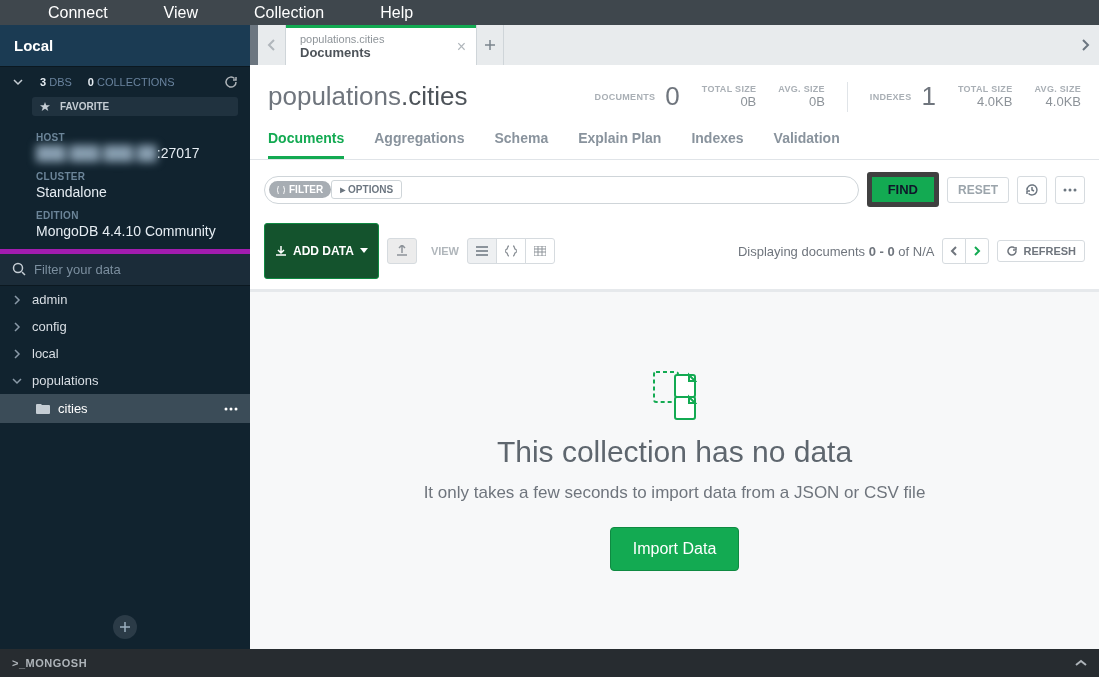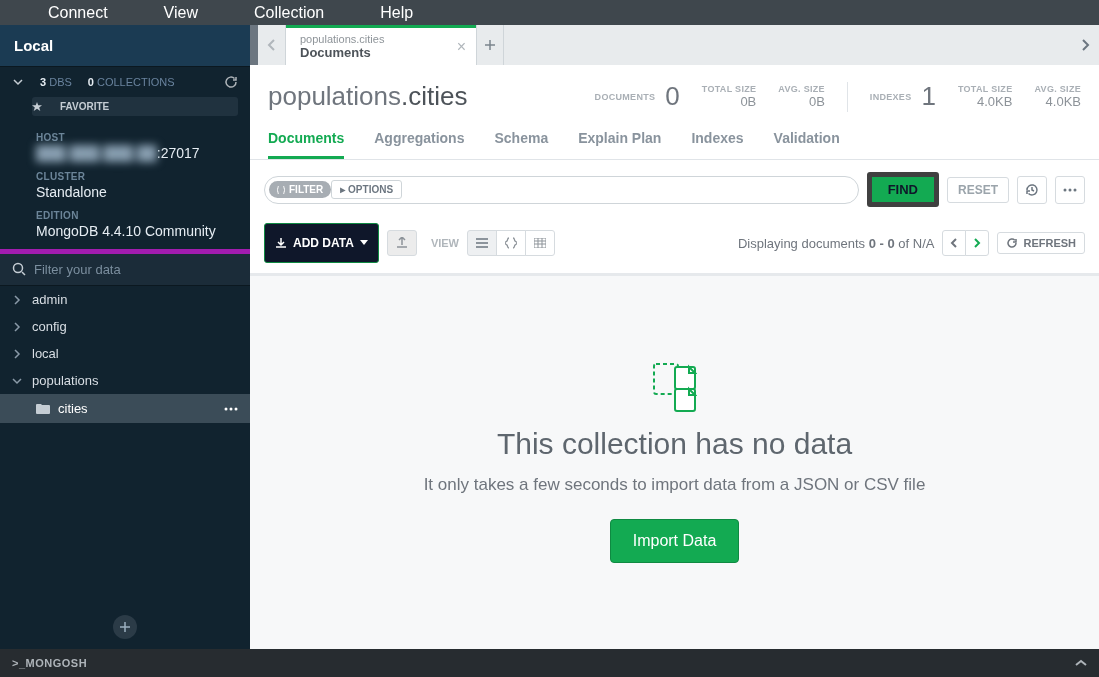--- a/index.html
+++ b/index.html
@@ -12,21 +12,21 @@
 
 .main { flex: 1; display: flex; overflow: hidden; }
 
 
 .sidebar { width: 250px; background: #11232f; display: flex; flex-direction: column; color: #fff; }
 .sidebar-title { background: #1b3b53; padding: 12px 14px; font-size: 15px; font-weight: 600; border-bottom: 1px solid #0b1820; }
 .cluster-row { display: flex; align-items: center; justify-content: space-between; padding: 8px 12px 4px 12px; }
 .cluster-row-left { display: flex; align-items: center; gap: 16px; }
 .dbs-label { font-size: 11px; color: #69839e; }
 .dbs-label b { color: #e6edf3; font-weight: 600; }
-.favorite-btn { margin: 4px 12px 10px 32px; display: inline-flex; align-items: center; gap: 18px; background: #20323f; border: none; color: #c5cdd4; font-size: 10px; font-weight: 600; padding: 4px 0; border-radius: 3px; cursor: pointer; }
+.favorite-btn { margin: 4px 12px 10px 32px; display: inline-flex; align-items: center; gap: 10px; background: #20323f; border: none; color: #c5cdd4; font-size: 10px; font-weight: 600; padding: 4px 8px; border-radius: 3px; cursor: pointer; }
 
 .meta-block { padding: 6px 14px 0 36px; }
 .meta-label { font-size: 10px; color: #6c8599; font-weight: 700; letter-spacing: 0.3px; }
 .meta-value { font-size: 14px; color: #e6edf3; padding: 2px 0 10px 0; }
 .meta-value .blur { filter: blur(4px); color: #8aa0b2; }
 
 .filter-row { display: flex; align-items: flex-start; gap: 8px; padding: 8px 12px; background: #1b2c39; border-top: 5px solid #a21caf; border-bottom: 1px solid #0b1820; }
 .filter-row input { flex: 1; background: transparent; border: none; color: #e6edf3; font-size: 13px; outline: none; }
 .filter-row input::placeholder { color: #7b8e9e; }
 
@@ -73,21 +73,21 @@
 .filter-pill { flex: 1; display: flex; align-items: center; border: 1px solid #cfd5d9; border-radius: 14px; height: 28px; overflow: hidden; }
 .filter-badge { background: #a7adb3; color: #fff; font-size: 10px; font-weight: 700; padding: 3px 8px; border-radius: 10px; margin-left: 4px; display: flex; align-items: center; gap: 4px; }
 .filter-input { flex: 1; border: none; outline: none; font-family: monospace; font-size: 12px; padding: 0 10px; color: #9ba4ab; font-style: italic; }
 .options-btn { border: 1px solid #cfd5d9; border-radius: 3px; font-size: 10px; color: #6c7680; padding: 3px 8px; margin-right: 4px; background: #fff; cursor: pointer; font-weight: 700; }
 .find-btn { background: #13aa52; color: #0f172a; border: 5px solid #404040; border-radius: 3px; font-size: 13px; font-weight: 700; padding: 5px 16px; cursor: pointer; }
 .reset-btn { background: #fff; color: #9ba4ab; border: 1px solid #d6dbdf; border-radius: 3px; font-size: 12px; font-weight: 700; padding: 5px 10px; cursor: pointer; }
 .icon-btn { background: #fff; border: 1px solid #d6dbdf; border-radius: 3px; width: 30px; height: 28px; display: flex; align-items: center; justify-content: center; color: #6c7680; cursor: pointer; }
 
 .toolbar { display: flex; align-items: center; justify-content: space-between; padding: 4px 14px 10px 14px; border-bottom: 3px solid #e6e9ec; }
 .toolbar-left { display: flex; align-items: center; gap: 8px; }
-.add-data-btn { background: #0f172a; color: #fff; border: 1px solid #0f8a42; border-radius: 3px; font-size: 12px; font-weight: 700; padding: 12px 10px; cursor: pointer; display: flex; align-items: center; gap: 6px; }
+.add-data-btn { background: #14532d; color: #fff; border: 1px solid #0f8a42; border-radius: 3px; font-size: 12px; font-weight: 700; padding: 20px 10px; cursor: pointer; display: flex; align-items: center; gap: 6px; }
 .export-btn { background: #ececec; border: 1px solid #d6dbdf; border-radius: 3px; width: 30px; height: 26px; display: flex; align-items: center; justify-content: center; color: #8d9399; cursor: pointer; }
 .view-label { font-size: 11px; font-weight: 700; color: #b0b6bb; margin-left: 6px; }
 .view-group { display: flex; }
 .view-btn { border: 1px solid #d6dbdf; background: #fff; width: 30px; height: 26px; display: flex; align-items: center; justify-content: center; color: #8d9399; cursor: pointer; }
 .view-btn:first-child { border-radius: 3px 0 0 3px; }
 .view-btn:last-child { border-radius: 0 3px 3px 0; }
 .view-btn.active { background: #eef0f2; }
 .view-btn + .view-btn { margin-left: -1px; }
 .toolbar-right { display: flex; align-items: center; gap: 8px; font-size: 13px; color: #6f757d; }
 .pager-btn { background: #fff; border: 1px solid #d6dbdf; width: 24px; height: 26px; display: flex; align-items: center; justify-content: center; cursor: pointer; }

